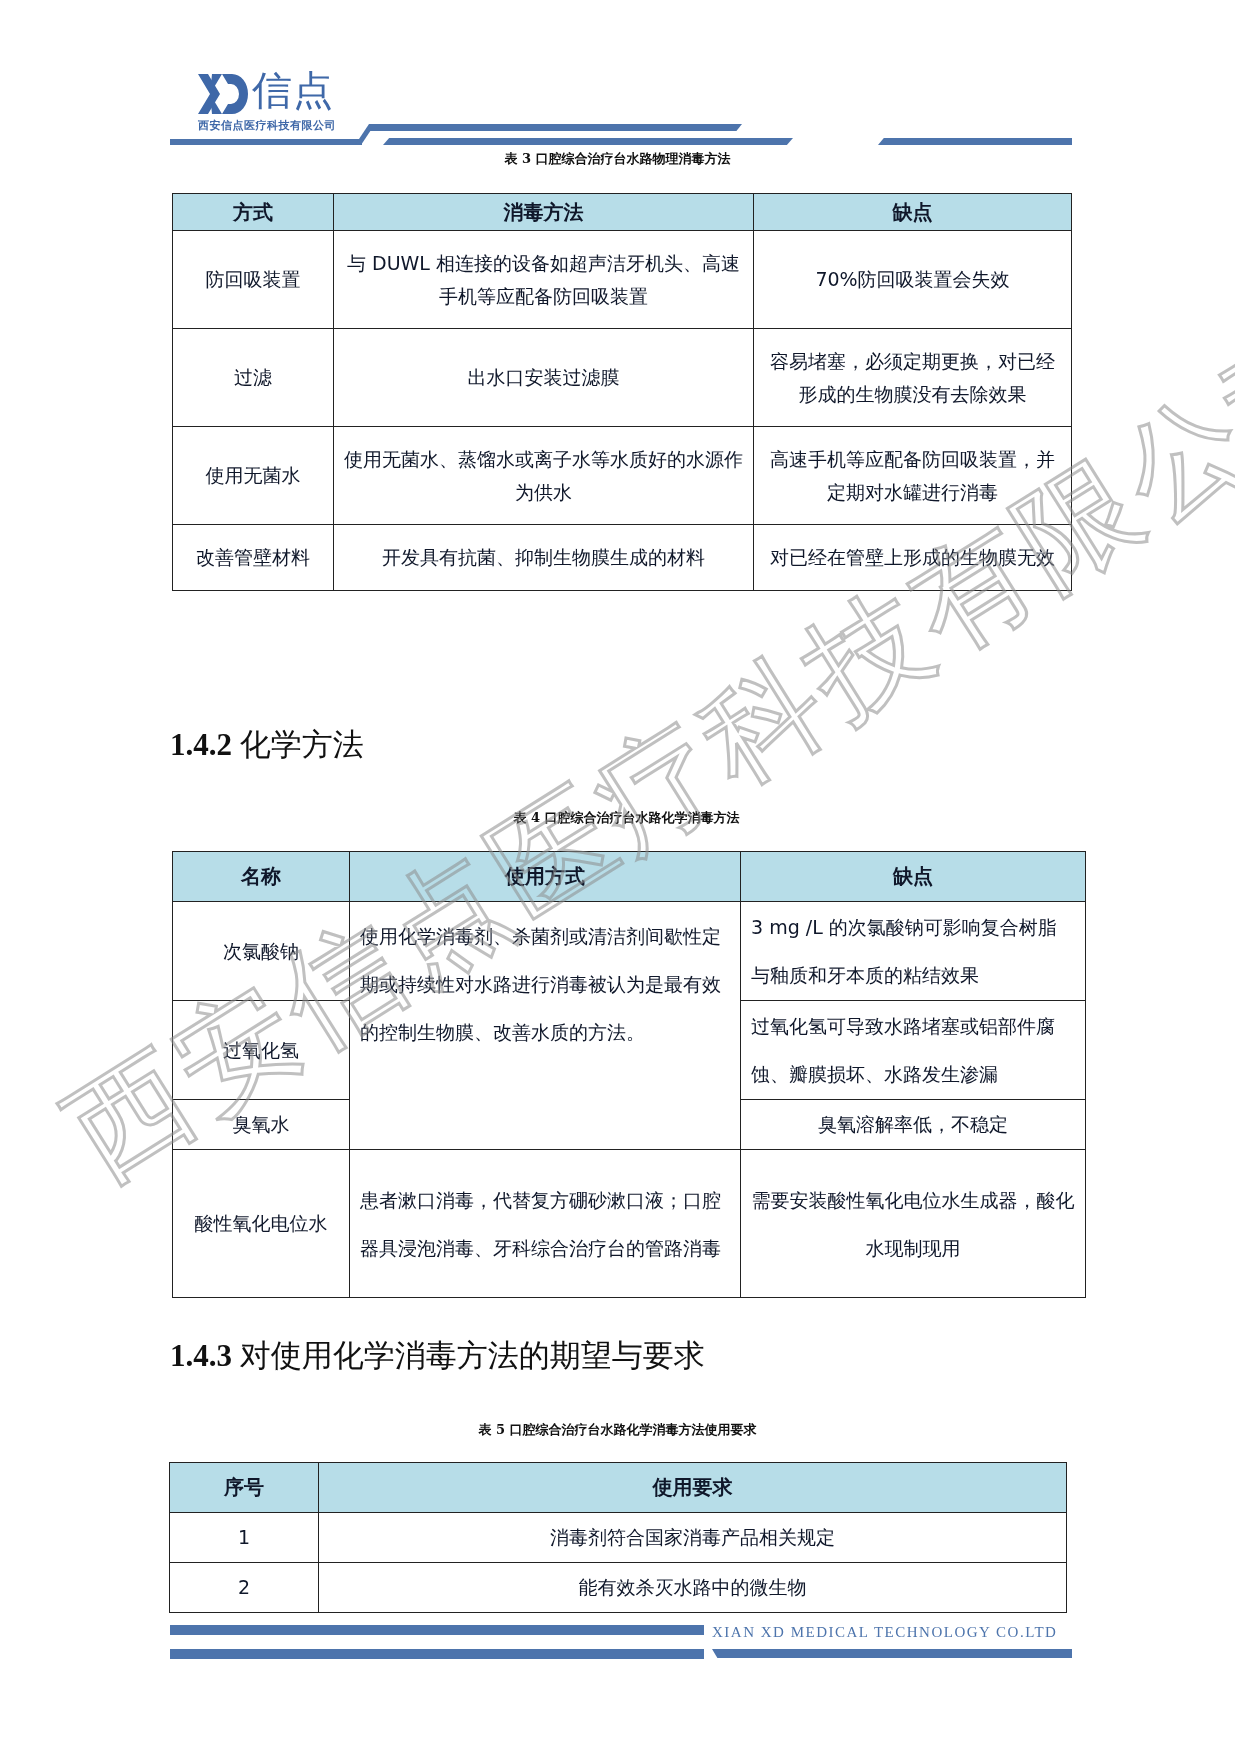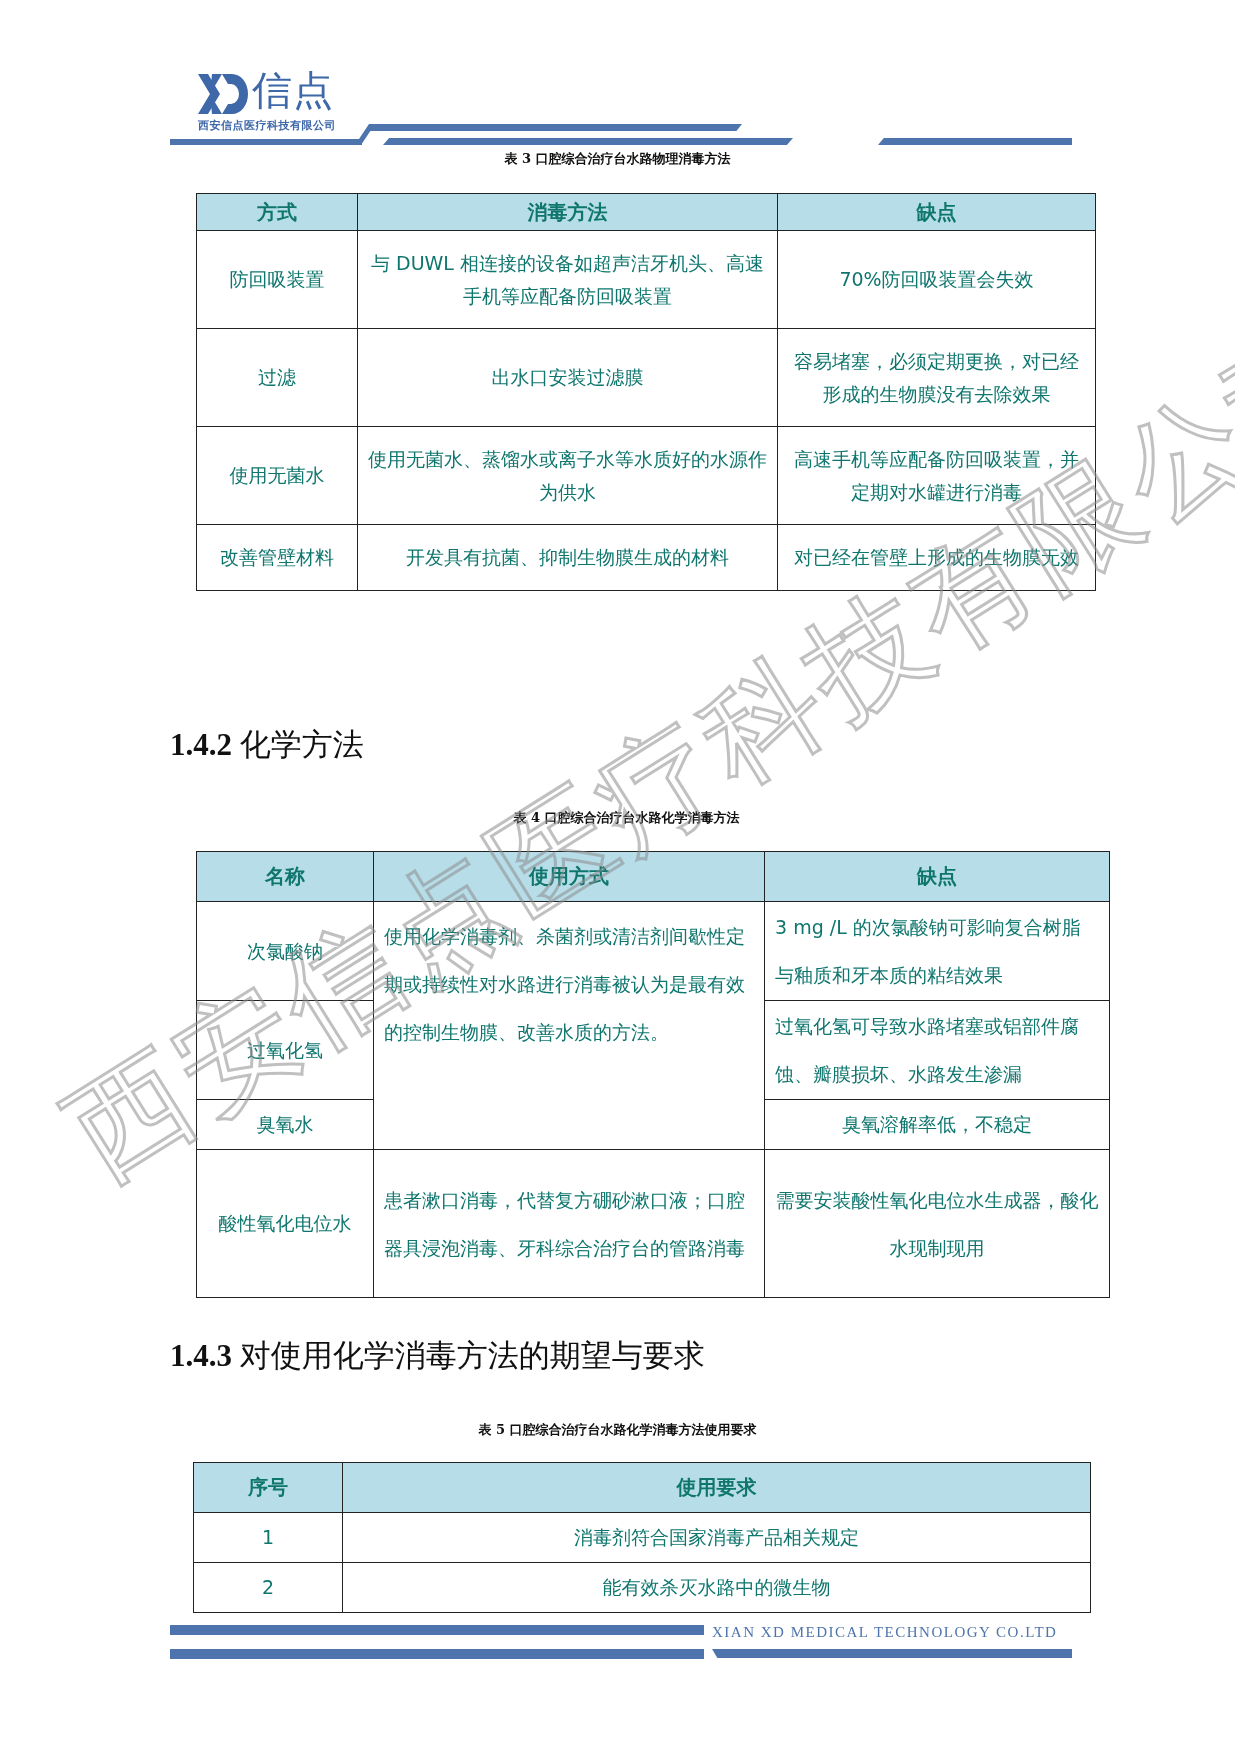--- a/index.html
+++ b/index.html
@@ -11,21 +11,21 @@
   .logo-text { left:252px; top:66px; font-family:"DejaVu Sans","Liberation Sans",sans-serif; font-size:40px; color:#3f68a8; letter-spacing:1px; line-height:48px; }
   .company-cn { left:198px; top:118px; font-size:11px; color:#3f68a8; font-weight:bold; letter-spacing:0.5px; }
   .bar { background:#4d74ac; position:absolute; }
   
   .caption { position:absolute; left:0; width:1235px; text-align:center; font-weight:bold; font-size:13px; color:#111;
              font-family:"DejaVu Serif","Liberation Serif",serif; }
   .heading { position:absolute; left:170px; font-size:31px; color:#111; font-family:"Liberation Serif","DejaVu Serif",serif; }
   .heading .num { font-weight:bold; }
   
   table.doc { position:absolute; border-collapse:collapse; table-layout:fixed; font-size:19px;
-              font-family:"DejaVu Sans","Liberation Sans",sans-serif; color:#0f766e;margin-left:24px; }
+              font-family:"DejaVu Sans","Liberation Sans",sans-serif; color:#0f172a; }
   table.doc th, table.doc td { border:1px solid #222; text-align:center; vertical-align:middle; padding:0 10px; line-height:33px; }
   table.doc th { background:#b7dde8; font-weight:bold; font-size:20px; font-family:"DejaVu Serif","Liberation Serif",serif; }
   table.doc td.left { text-align:left; }
   table.doc td.loose { line-height:48px; }
   
   .watermark { position:absolute; left:40px; top:1080px; font-size:118px; color:rgba(150,150,150,0.0);
                -webkit-text-stroke:3px rgba(140,140,140,0.55); transform-origin:0 0; transform:rotate(-32deg);
                white-space:nowrap; font-family:"DejaVu Sans","Liberation Sans",sans-serif; letter-spacing:6px; pointer-events:none; }
   .footer-text { position:absolute; left:712px; top:1624px; font-size:15px; color:#4d74ac; letter-spacing:1.5px;
                  font-family:"Liberation Serif","DejaVu Serif",serif; }

